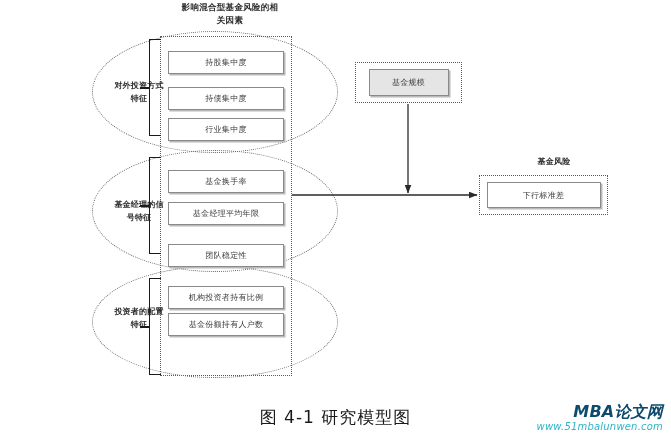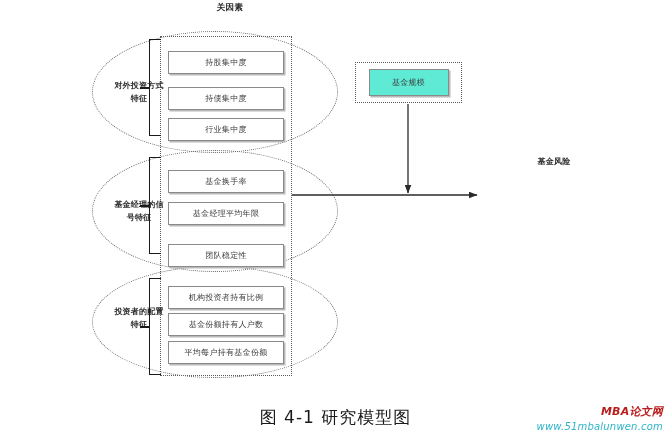--- a/index.html
+++ b/index.html
@@ -138,21 +138,21 @@
     box-sizing: border-box;
     display: flex;
     align-items: center;
     justify-content: center;
   }
   .scale-box {
     width: 80px;
     height: 27px;
     border: 1px solid #8a8a8a;
     box-shadow: 1.5px 1.5px 0 #b9b9b9;
-    background: #5eead4;
+    background: #e5e5e5;
     box-sizing: border-box;
     display: flex;
     align-items: center;
     justify-content: center;
     font-size: 8px;
     color: #3a3a3a;
     letter-spacing: 0.3px;
     white-space: nowrap;
   }
 
@@ -220,39 +220,40 @@
 
   
   .watermark {
     position: absolute;
     right: 8px;
     top: 404px;
     text-align: right;
     font-style: italic;
   }
   .watermark-brand {
-    font-size: 11px;
+    font-size: 16px;
     font-weight: bold;
-    color: #b91c1c;
+    color: #0c4a6e;
     line-height: 16px;
     letter-spacing: 0.2px;
   }
   .watermark-url {
     font-size: 10px;
     color: #2fb5c8;
     line-height: 14px;
     letter-spacing: 0.2px;
   }
 </style>
 </head>
 <body>
 
 <div class="canvas">
 
   <div class="diagram-title">
+    <div>影响混合型基金风险的相</div>
     <div>关因素</div>
   </div>
 
   <div class="factor-container"></div>
 
   <div class="group-ellipse ellipse-1"></div>
   <div class="group-ellipse ellipse-2"></div>
   <div class="group-ellipse ellipse-3"></div>
 
   <div class="ellipse-label label-1">
@@ -278,27 +279,29 @@
   <div class="factor-box fb-1">持股集中度</div>
   <div class="factor-box fb-2">持债集中度</div>
   <div class="factor-box fb-3">行业集中度</div>
 
   <div class="factor-box fb-4">基金换手率</div>
   <div class="factor-box fb-5">基金经理平均年限</div>
   <div class="factor-box fb-6">团队稳定性</div>
 
   <div class="factor-box fb-7">机构投资者持有比例</div>
   <div class="factor-box fb-8">基金份额持有人户数</div>
-  <div class="factor-box fb-9">平均每户持有基金份额</div>
 
   <div class="scale-container">
     <div class="scale-box">基金规模</div>
   </div>
 
   <div class="risk-title">基金风险</div>
+  <div class="risk-container">
+    <div class="risk-box">下行标准差</div>
+  </div>
 
   <svg class="connectors" viewBox="0 0 671 447" width="671" height="447">
     <defs>
       <marker id="arrowhead" markerWidth="9" markerHeight="7" refX="8.5" refY="3.5" orient="auto" markerUnits="userSpaceOnUse">
         <path d="M0,0 L9,3.5 L0,7 Z" fill="#2a2a2a"></path>
       </marker>
     </defs>
 
     <line x1="292" y1="195" x2="477" y2="195" stroke="#2a2a2a" stroke-width="1.3" marker-end="url(#arrowhead)"></line>
 

